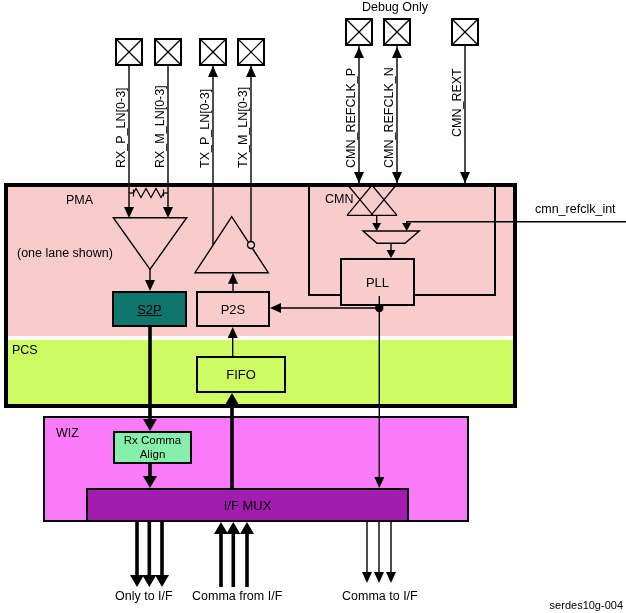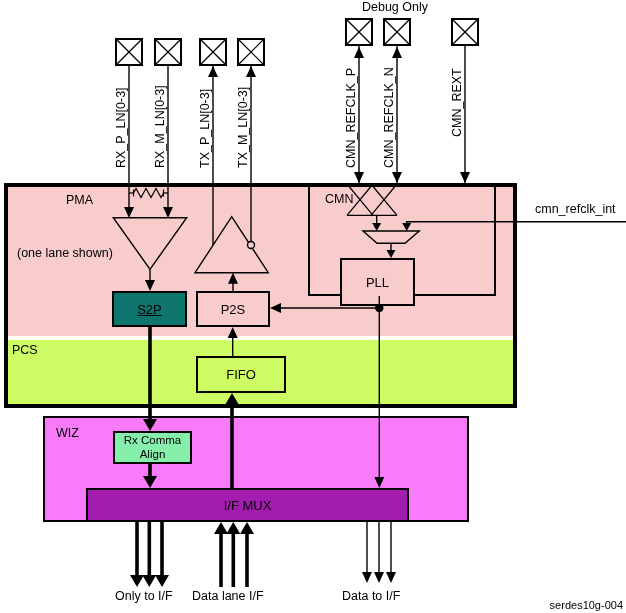--- a/index.html
+++ b/index.html
@@ -223,17 +223,17 @@
   <div class="abs lbl rot" style="left:449px;top:137px;width:80px;">CMN_REXT</div>
 
   <div class="abs lbl" id="pma-label">PMA</div>
   <div class="abs lbl" id="one-lane-label">(one lane shown)</div>
   <div class="abs lbl" id="cmn-label">CMN</div>
   <div class="abs lbl" id="pcs-label">PCS</div>
   <div class="abs lbl" id="wiz-label">WIZ</div>
   <div class="abs lbl" id="refclk-int-label">cmn_refclk_int</div>
 
   <div class="abs lbl" id="data-to-label">Only to I/F</div>
-  <div class="abs lbl" id="data-from-label">Data lane I/F</div>
-  <div class="abs lbl" id="clock-to-label">Data to I/F</div>
+  <div class="abs lbl" id="data-from-label">Comma from I/F</div>
+  <div class="abs lbl" id="clock-to-label">Comma to I/F</div>
   <div class="abs" id="figid-label">serdes10g-004</div>
 
 </div>
 
 </body></html>

